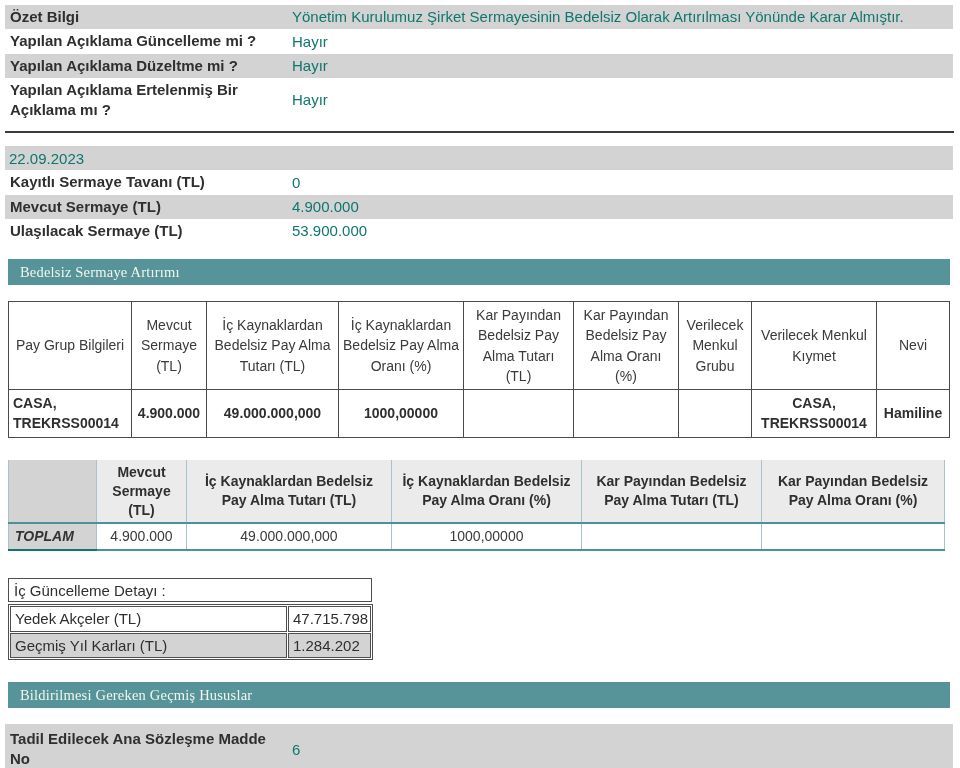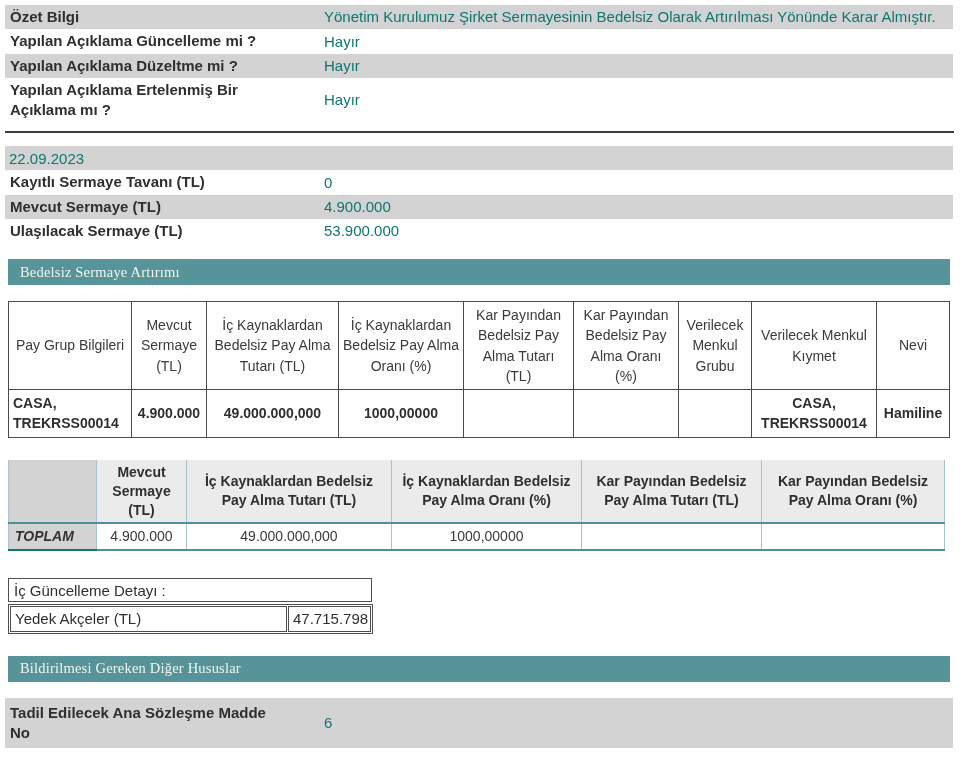--- a/index.html
+++ b/index.html
@@ -6,21 +6,21 @@
   html, body {
     width: 960px; height: 768px;
     background: #ffffff;
     font-family: "Liberation Sans", "DejaVu Sans", sans-serif;
     color: #333333;
     overflow: hidden;
   }
   .page { padding: 5px 6px 0 5px; }
 
   
-  .kv-row { display: flex; align-items: center; min-height: 24px; margin-right: 1px; gap: 32px; }
+  .kv-row { display: flex; align-items: center; min-height: 24px; margin-right: 1px; }
   .kv-row.shaded { background: #d3d3d3; }
   .kv-row.tall { min-height: 44px; }
   .kv-label {
     width: 283px; flex: 0 0 283px;
     font-weight: bold; font-size: 15px; color: #2f2f2f;
     padding: 2px 6px 2px 5px; line-height: 1.35;
   }
   .kv-value { font-size: 15px; color: #0f766e; padding: 2px 4px; line-height: 1.3; }
 
   .divider { border: none; border-top: 2px solid #3c3c3c; margin: 9px 0 13px 0; }
@@ -221,27 +221,31 @@
   <table class="detail-table">
     <colgroup>
         <col style="width:277px">
         <col style="width:83px">
       </colgroup>
     <tbody>
       <tr>
         <td>Yedek Akçeler (TL)</td>
         <td>47.715.798</td>
       </tr>
+      <tr class="shaded">
+        <td>Geçmiş Yıl Karları (TL)</td>
+        <td>1.284.202</td>
+      </tr>
     </tbody>
   </table>
 
   <div class="gap22"></div>
 
   <div class="section-bar">
-    <span>Bildirilmesi Gereken Diğer Hususlar</span>
+    <span>Bildirilmesi Gereken Geçmiş Hususlar</span>
   </div>
 
   <div class="gap16"></div>
 
   <div class="kv-row tall shaded bottom-row" style="min-height:50px">
     <div class="kv-label">Tadil Edilecek Ana Sözleşme Madde No</div>
     <div class="kv-value">6</div>
   </div>
 
 </div>

